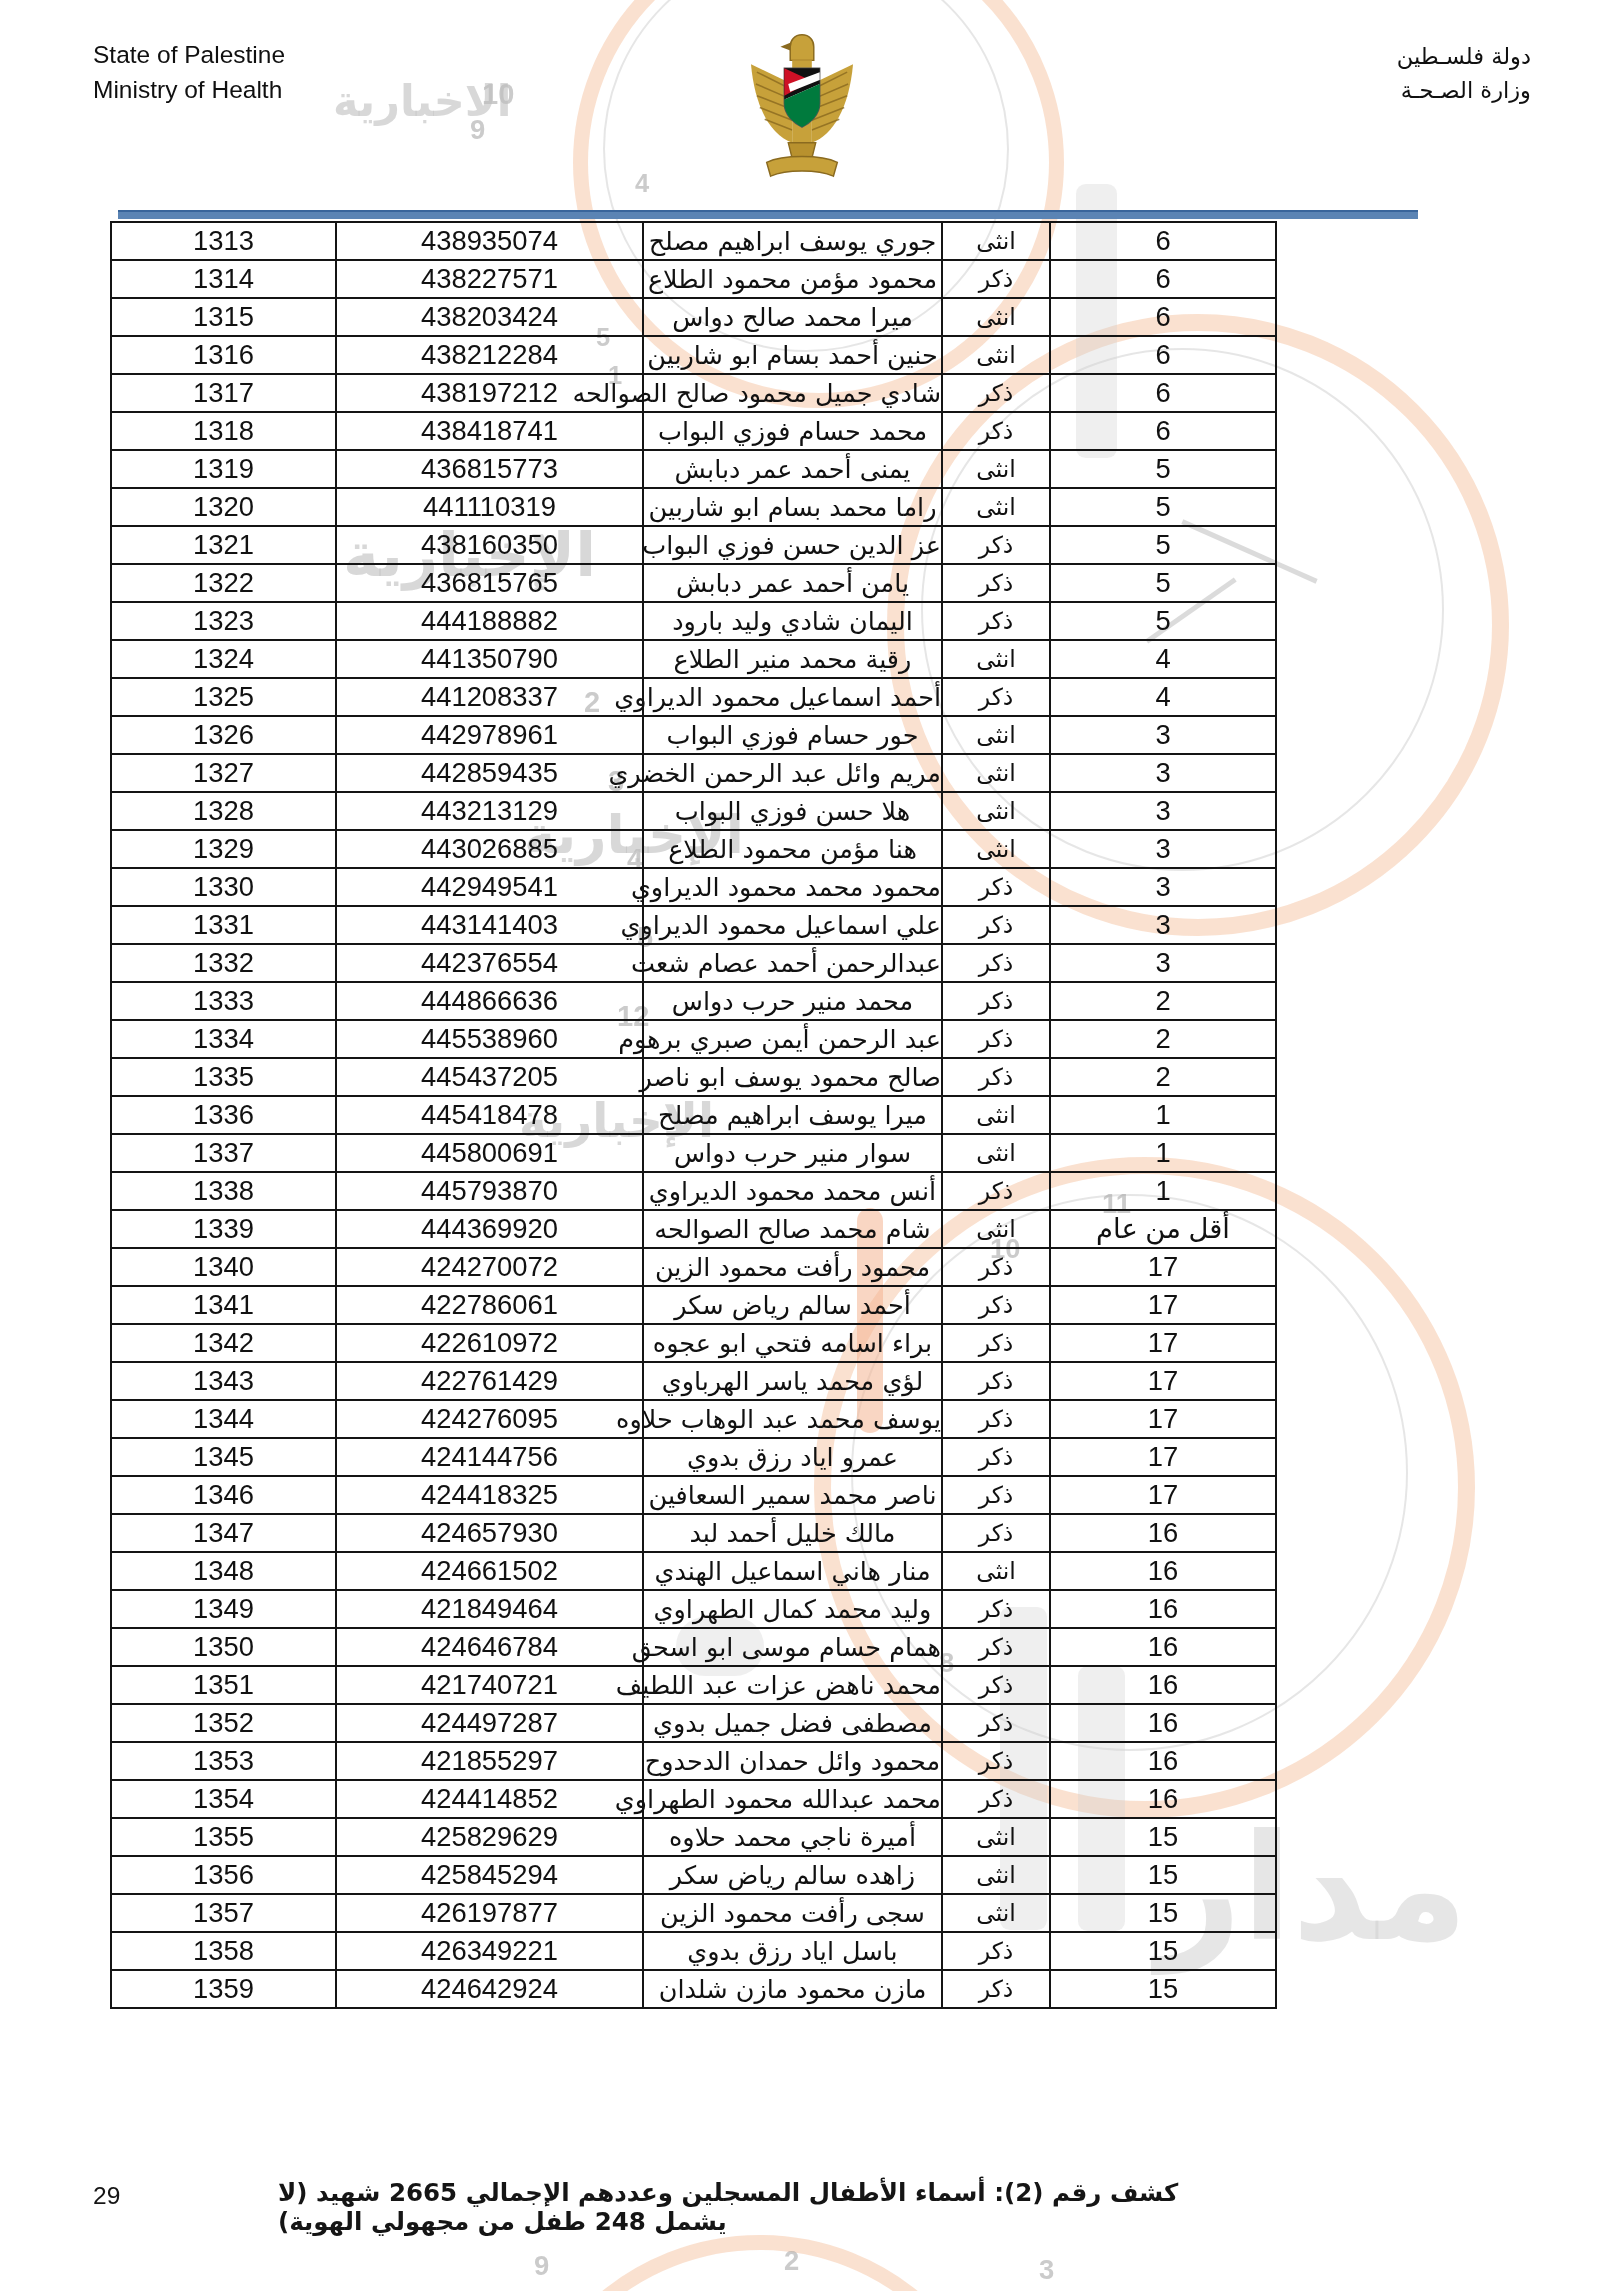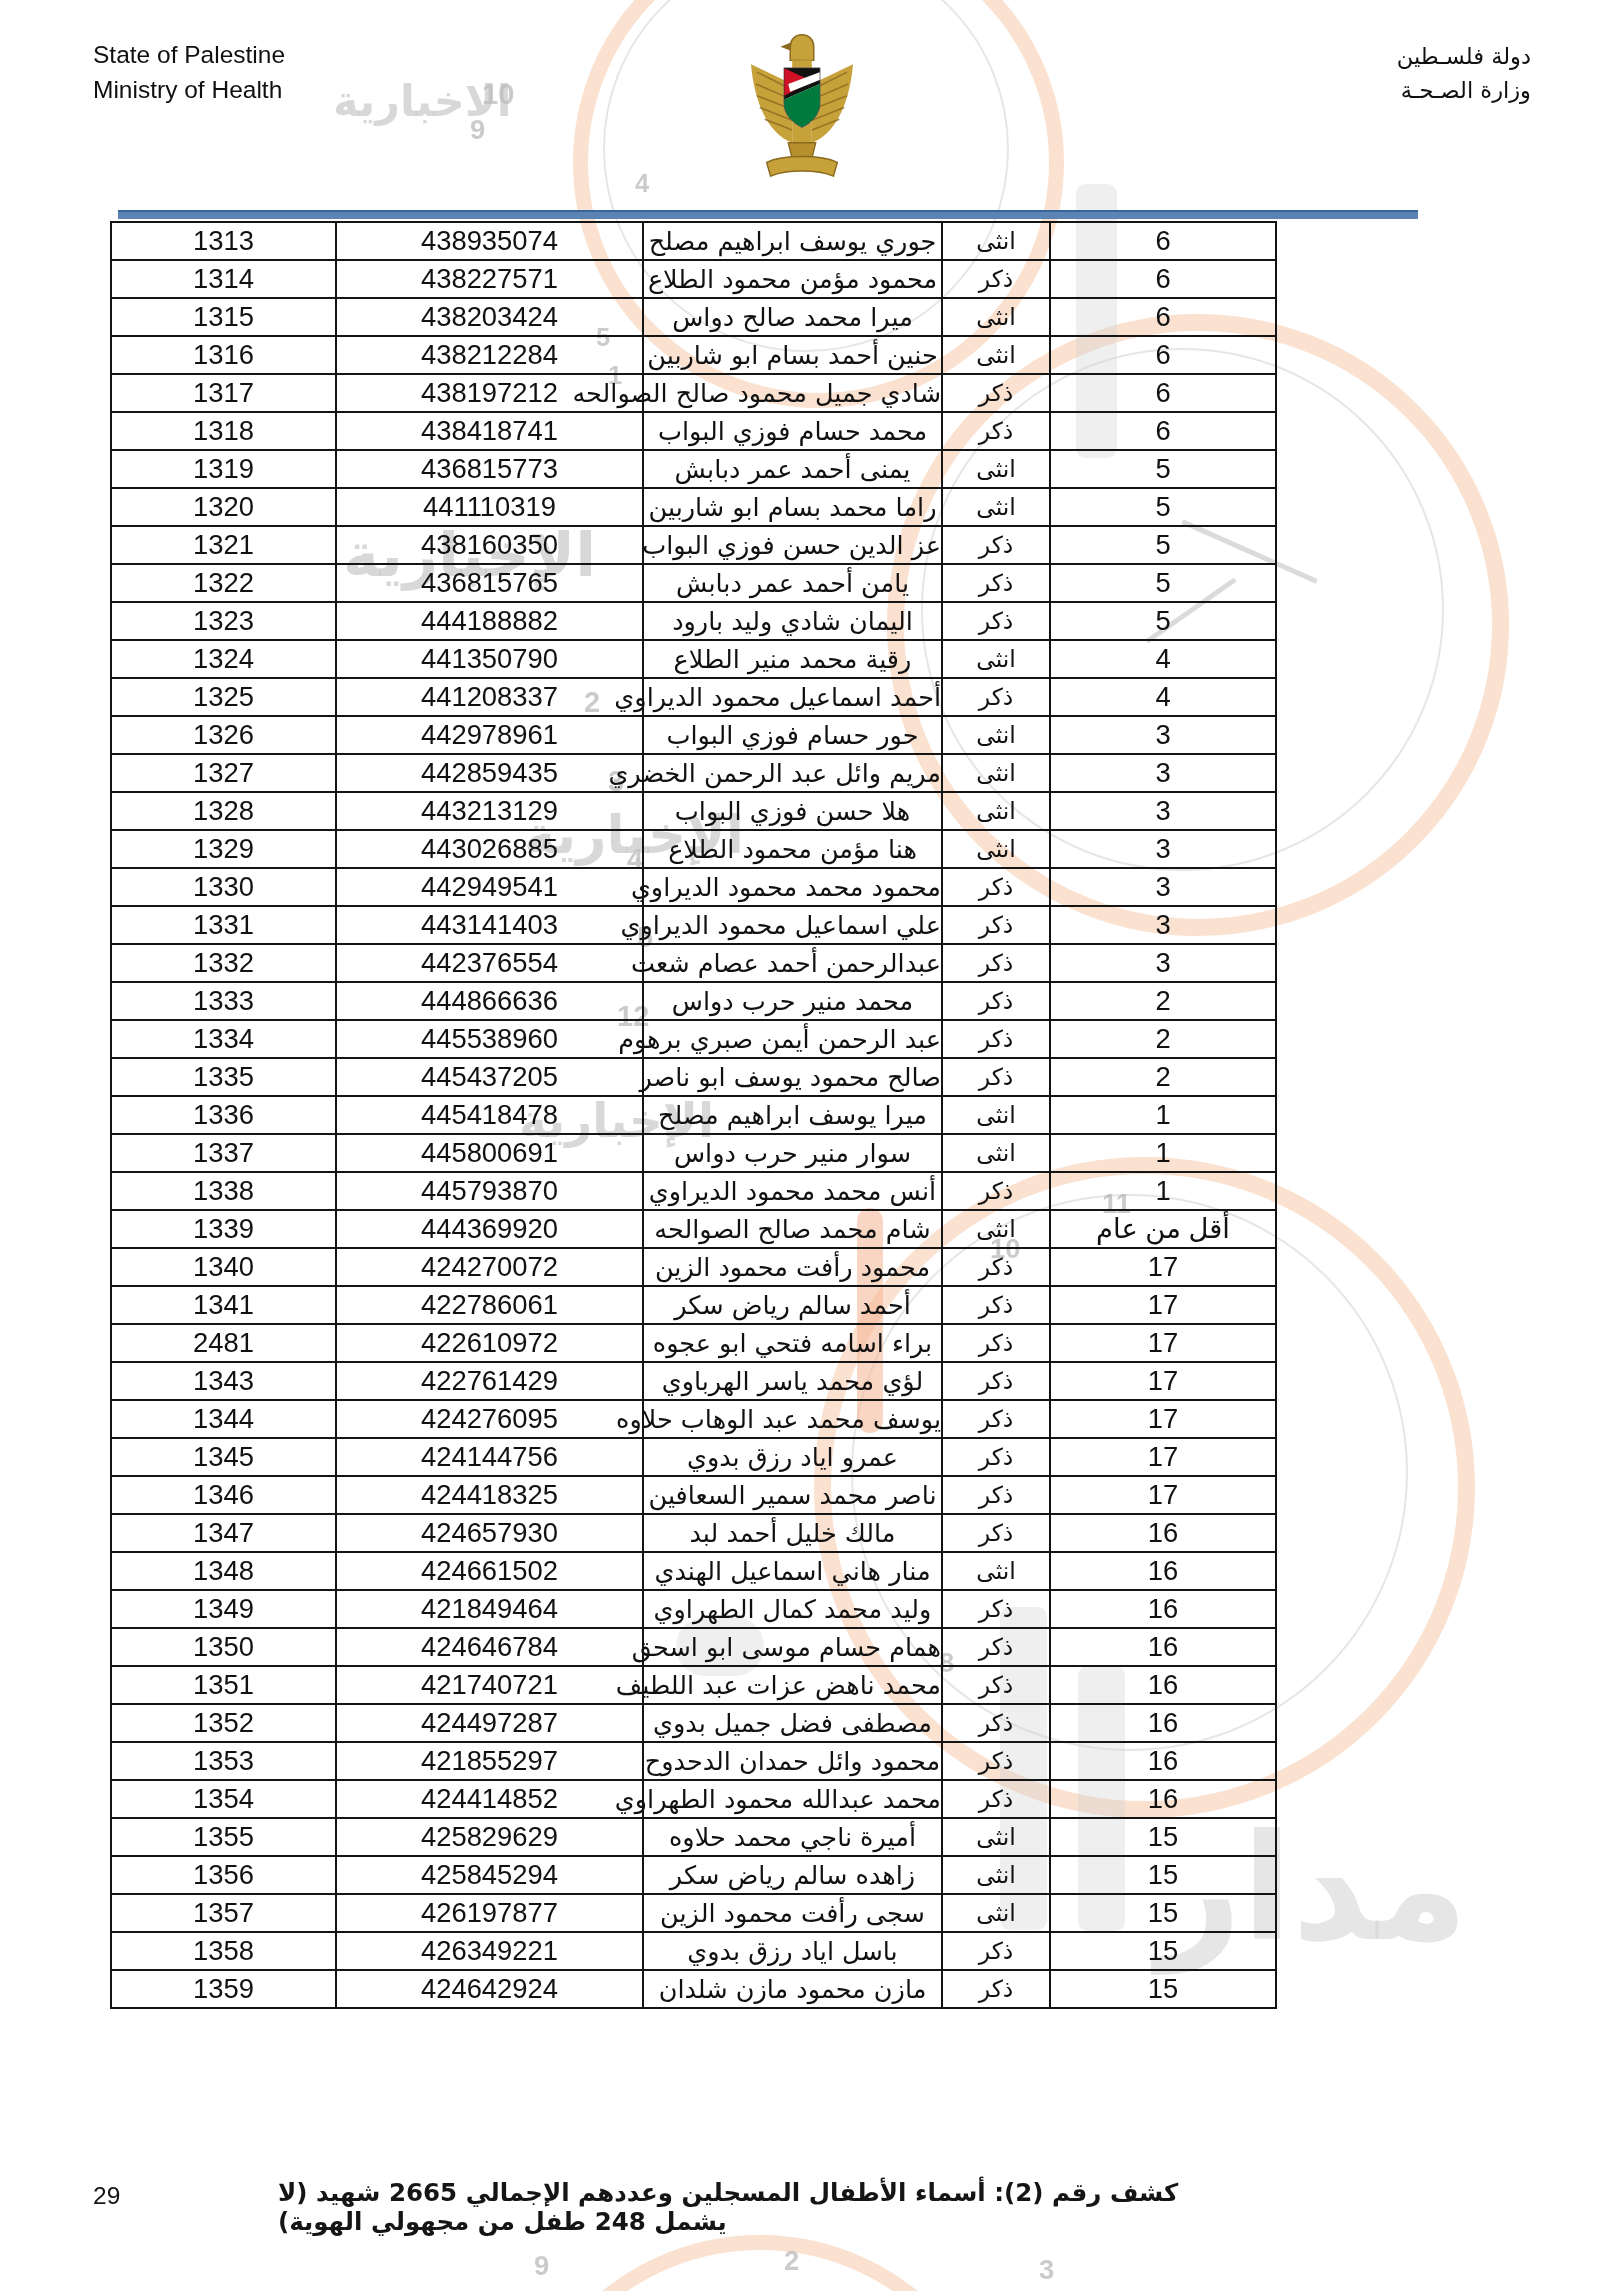--- a/index.html
+++ b/index.html
@@ -341,21 +341,21 @@
             <td class="c-age" dir="rtl">17</td>
           </tr>
           <tr>
             <td class="c-serial">1341</td>
             <td class="c-id">422786061</td>
             <td class="c-name" dir="rtl">أحمد سالم رياض سكر</td>
             <td class="c-gender" dir="rtl">ذكر</td>
             <td class="c-age" dir="rtl">17</td>
           </tr>
           <tr>
-            <td class="c-serial">2481</td>
+            <td class="c-serial">1342</td>
             <td class="c-id">422610972</td>
             <td class="c-name" dir="rtl">براء اسامه فتحي ابو عجوه</td>
             <td class="c-gender" dir="rtl">ذكر</td>
             <td class="c-age" dir="rtl">17</td>
           </tr>
           <tr>
             <td class="c-serial">1343</td>
             <td class="c-id">422761429</td>
             <td class="c-name" dir="rtl">لؤي محمد ياسر الهرباوي</td>
             <td class="c-gender" dir="rtl">ذكر</td>

